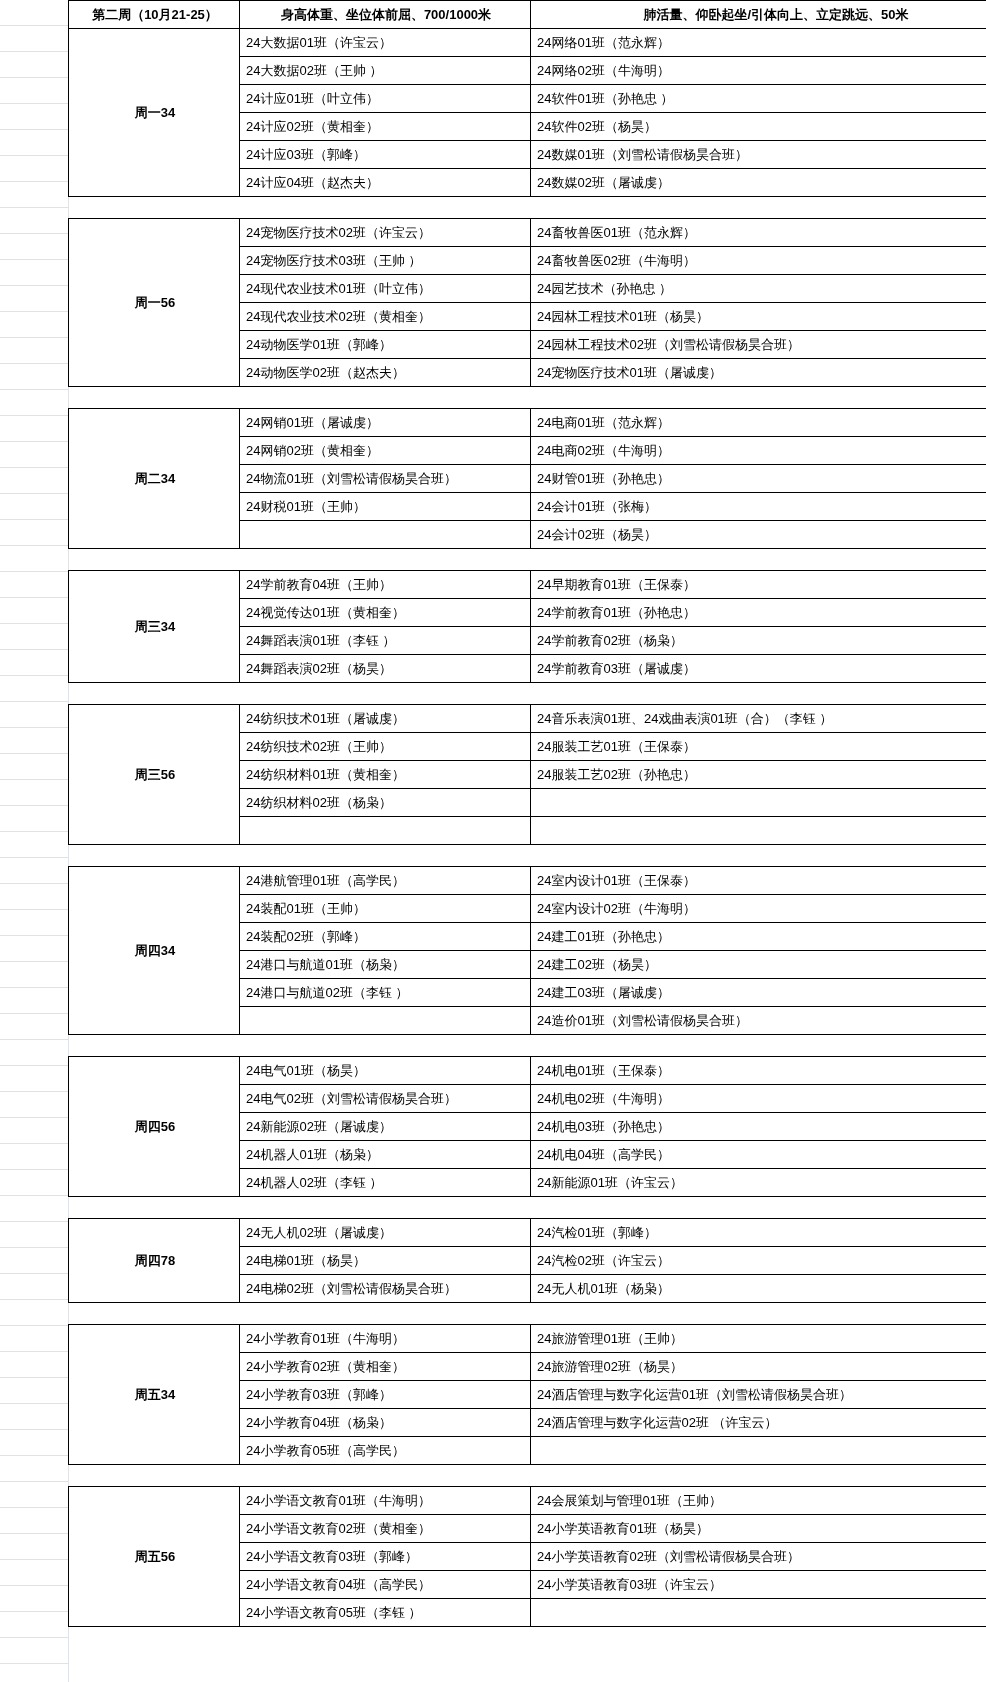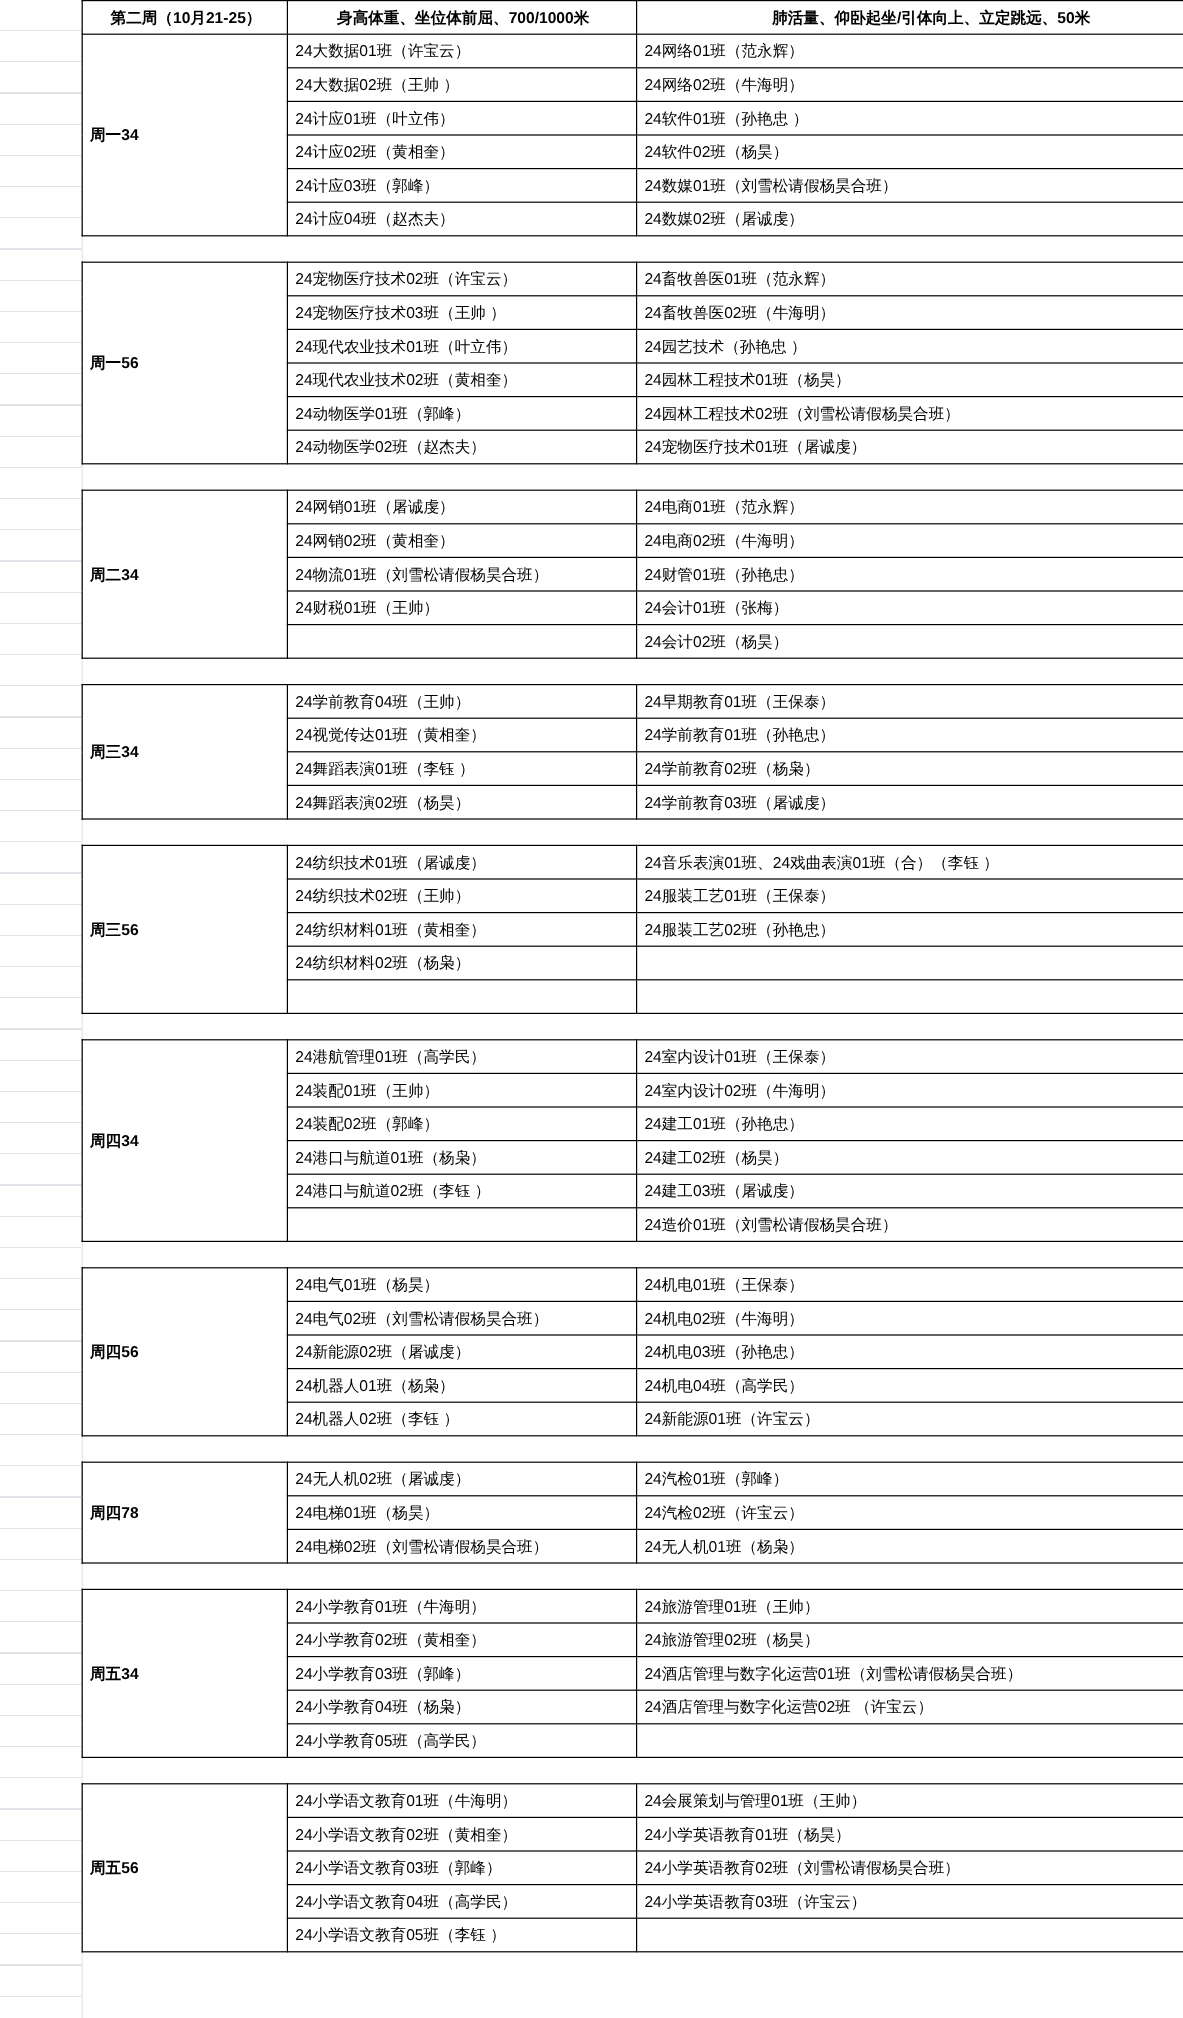--- a/index.html
+++ b/index.html
@@ -57,21 +57,21 @@
     font-size: 13.5px;
   }
   td.colA { width: 280px; }
   td.colB { width: 478px; }
   td.head {
     text-align: center;
     font-weight: bold;
     font-size: 14px;
   }
   td.headday {
-    text-align: left;
+    text-align: center;
     font-weight: bold;
     font-size: 13.5px;
   }
   tr.spacer td {
     border: none;
     height: 17px;
   }
   tr.spacer td.edge {
     border: none;
   }

